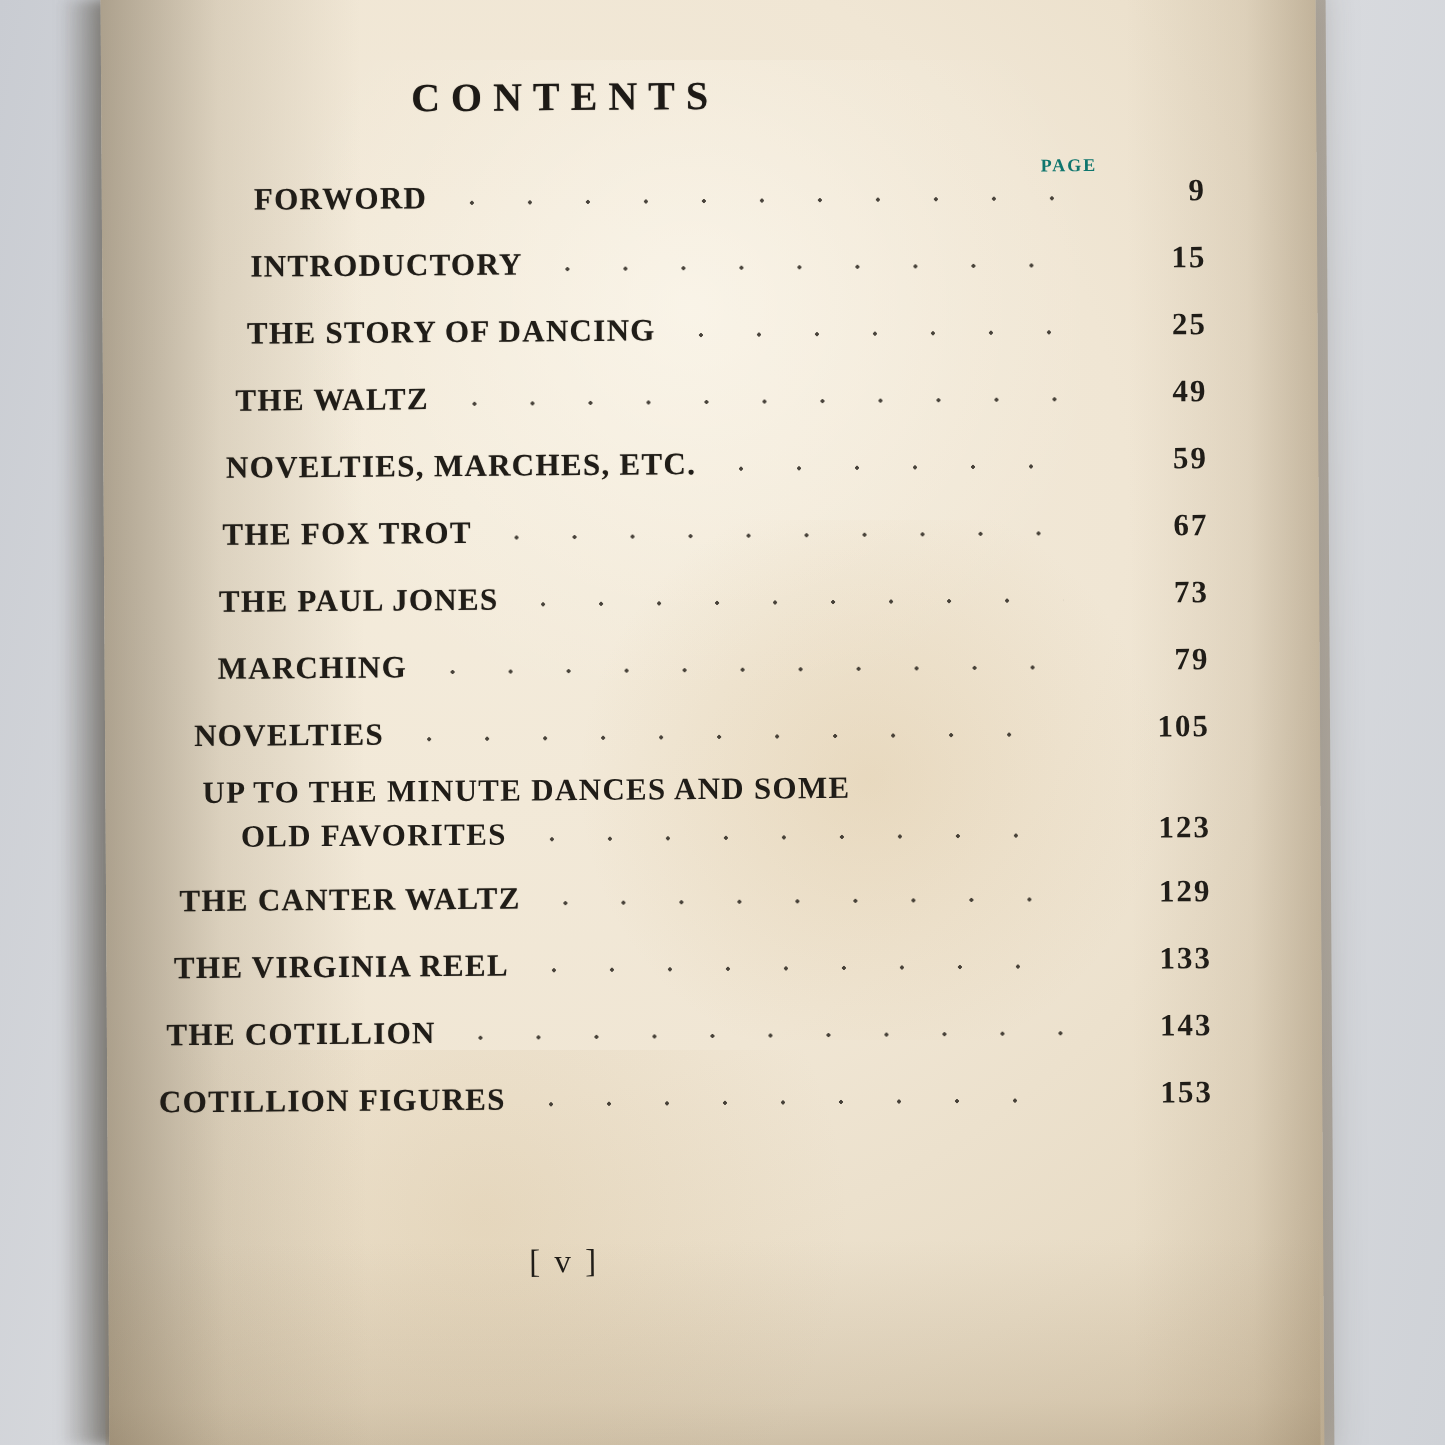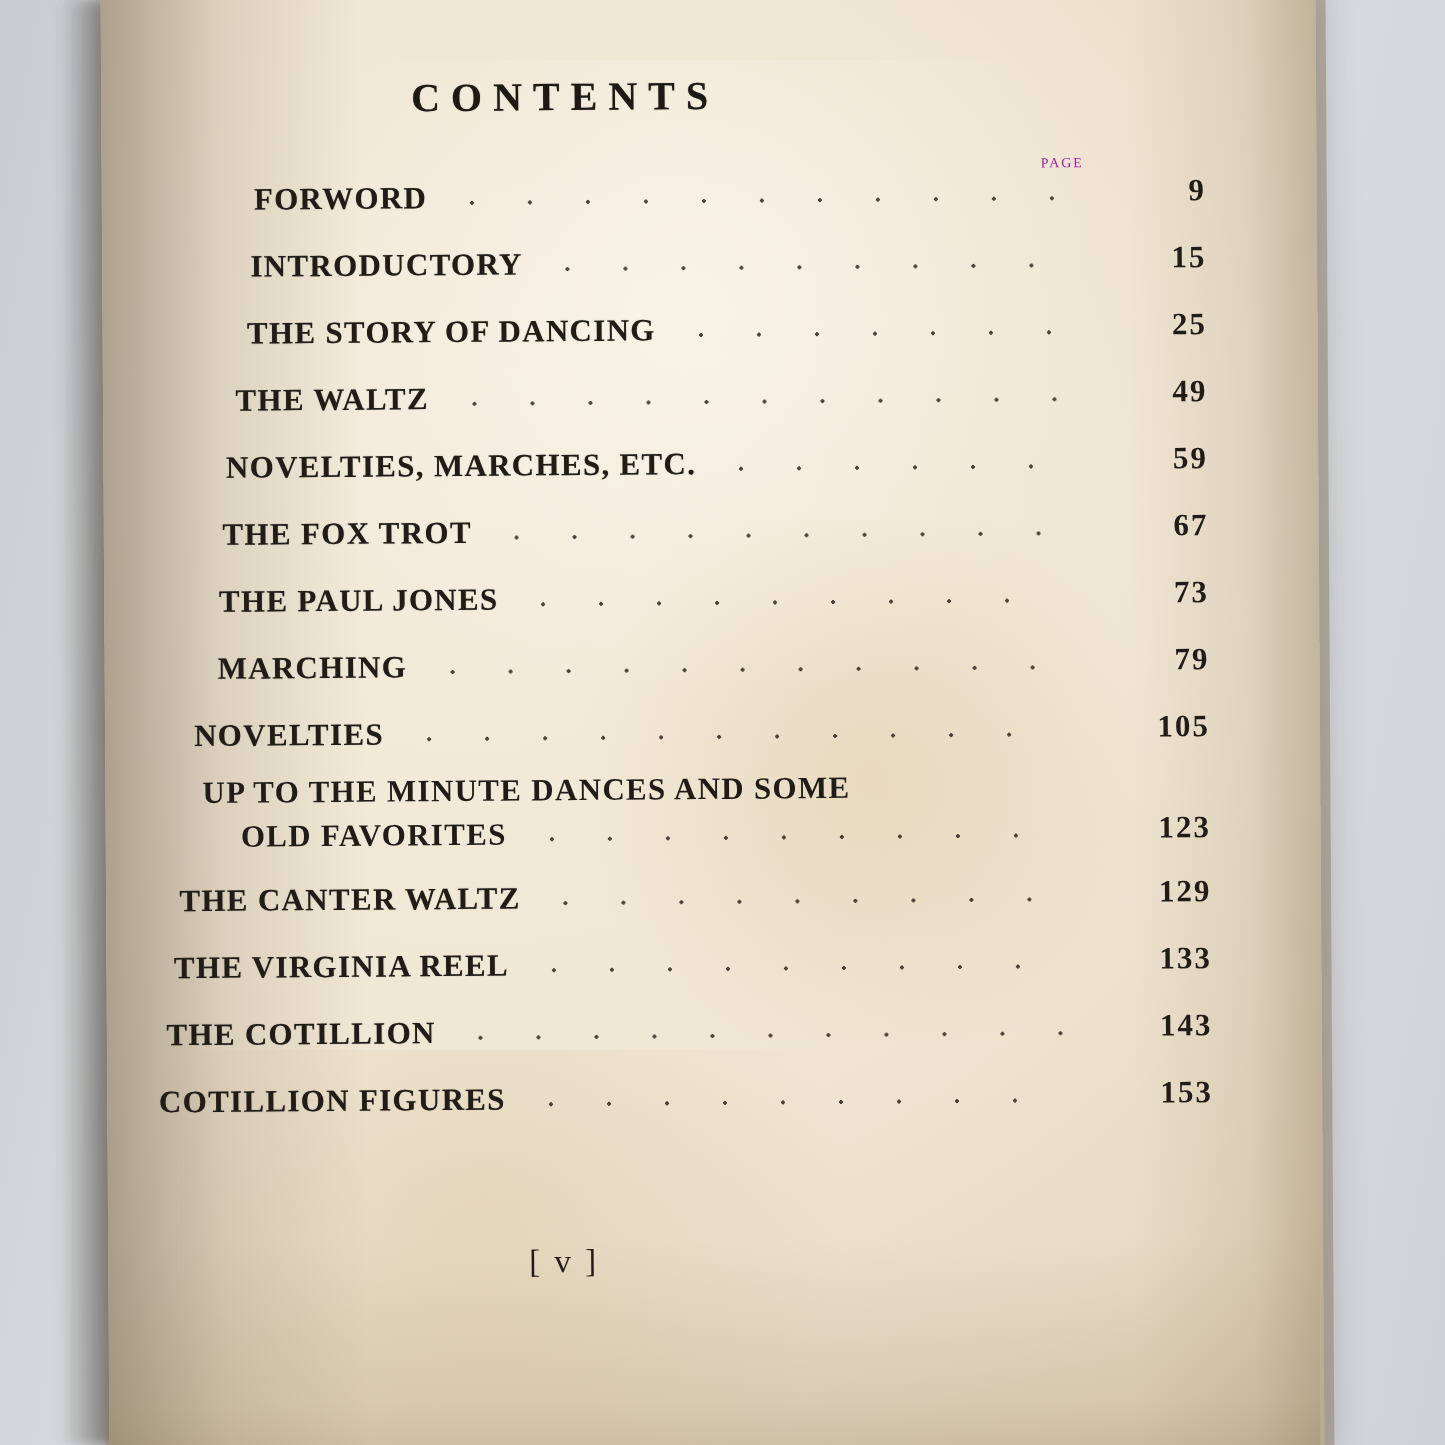--- a/index.html
+++ b/index.html
@@ -118,24 +118,24 @@
     font-size: 40px;
     letter-spacing: 11px;
     font-weight: 600;
     color: #1d1a16;
     text-shadow: 0 0 1px rgba(40,34,26,0.5);
   }
   .page-col-head {
     position: absolute;
     top: 158px;
     left: 895px;
-    font-size: 14px;
+    font-size: 18px;
     letter-spacing: 2px;
-    font-weight: 400;
-    color: #a21caf;
+    font-weight: 700;
+    color: #0f766e;
   }
   .toc-list {
     position: absolute;
     top: 168px;
     left: 0;
     width: 1060px;
   }
   .toc-row {
     display: flex;
     align-items: flex-end;

